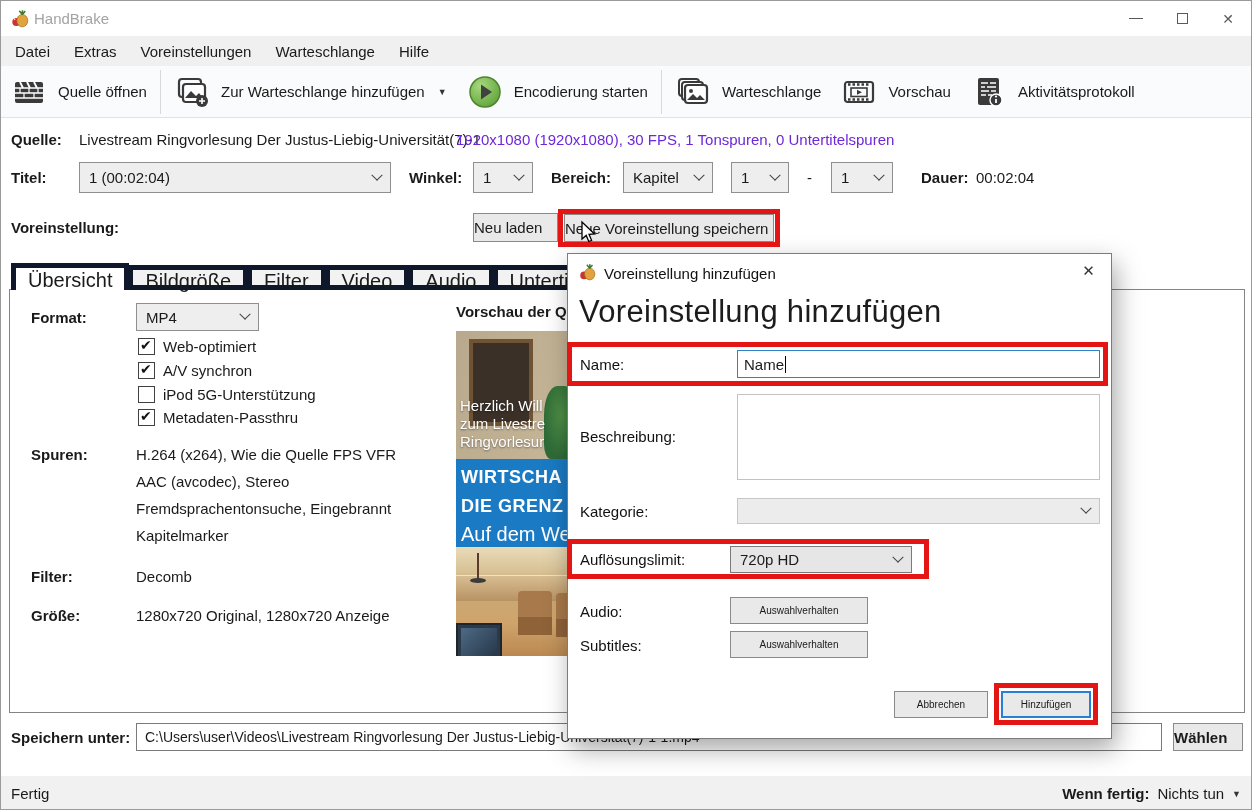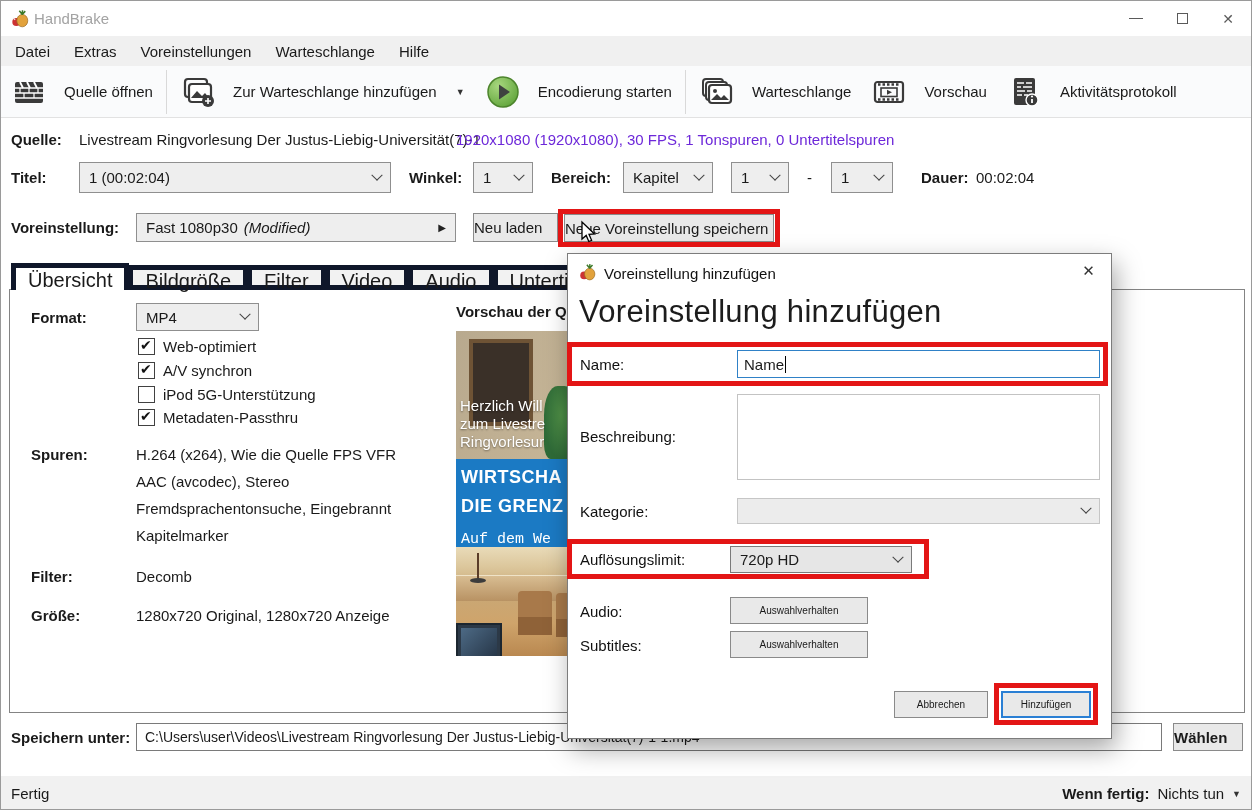--- a/index.html
+++ b/index.html
@@ -20,21 +20,21 @@
   .glyph-min { width:14px; height:0; border-top:1px solid #5a5a5a; }
   .glyph-max { width:11px; height:11px; border:1px solid #5a5a5a; }
   .glyph-close { font-size:14px; }
 
   
   #menubar { position:absolute; left:0; top:35px; width:100%; height:30px; background:#f0f0f0; display:flex; align-items:center; padding-left:2px; }
   .menu-item { padding:5px 12px; cursor:default; }
 
   
   #toolbar { position:absolute; left:0; top:65px; width:100%; height:52px; background:#fafbfc; border-bottom:1px solid #e2e2e2; display:flex; align-items:center; }
-  .tb-item { display:flex; align-items:center; gap:17px; padding:0 10px; height:100%; }
+  .tb-item { display:flex; align-items:center; gap:11px; padding:0 10px; height:100%; }
   .tb-sep { width:1px; height:44px; background:#d9d9d9; margin:0 3px; }
   .tb-icon { width:36px; height:36px; display:flex; align-items:center; justify-content:center; }
   .tb-caret { font-size:9px; color:#333; margin-left:2px; }
 
   
   .combo { position:absolute; background:#eee; border:1px solid #8f8f8f; display:flex; align-items:center; padding:0 9px; font-size:15px; }
   .combo .val { flex:1; overflow:hidden; }
   .chev { width:8px; height:8px; border-right:1.4px solid #444; border-bottom:1.4px solid #444; transform:rotate(45deg) translate(-2px,-2px); flex:none; }
   .btn { position:absolute; background:#e9e9e9; border:1px solid #8a8a8a; display:flex; align-items:center; justify-content:flex-start; font-size:15px; }
 
@@ -51,21 +51,21 @@
 
   
   #preview { position:absolute; left:455px; top:330px; width:300px; height:325px; overflow:hidden; }
   #pv-top { position:absolute; left:0; top:0; width:100%; height:128px; background:linear-gradient(110deg,#b8a98e 0%,#c7b697 45%,#8fae87 70%,#5e9a6a 100%); }
   #pv-paint { position:absolute; left:13px; top:8px; width:64px; height:87px; background:#3a3028; border:4px solid #6e5335; }
   #pv-plant { position:absolute; left:88px; top:55px; width:34px; height:73px; background:radial-gradient(ellipse at 50% 40%,#4f8f46,#2f6b38 70%); border-radius:40% 40% 20% 20%; }
   .pv-caption { position:absolute; left:4px; color:#fff; font-size:15px; text-shadow:0 1px 2px rgba(0,0,0,.45); }
   #pv-band { position:absolute; left:0; top:128px; width:100%; height:88px; background:#1b7ac4; color:#fff; }
   .pv-banner1 { position:absolute; left:5px; top:8px; font-size:18px; font-weight:bold; letter-spacing:.5px; }
   .pv-banner2 { position:absolute; left:5px; top:37px; font-size:18px; font-weight:bold; letter-spacing:.5px; }
-  .pv-banner3 { position:absolute; left:5px; top:72px; font-size:15px;font-family:Liberation Mono, monospace; }
+  .pv-banner3 { position:absolute; left:5px; top:64px; font-size:20px; }
   #pv-bottom { position:absolute; left:0; top:216px; width:100%; height:109px; background:linear-gradient(180deg,#e9dbb9 0%,#dcc79c 18%,#c8a877 40%,#cfa46b 70%,#b98850 100%); }
   #pv-desk { position:absolute; left:0; top:28px; width:100%; height:26px; background:linear-gradient(180deg,#d8bd92,#b89263); border-top:1px solid #efe3c8; }
   #pv-mic { position:absolute; left:21px; top:6px; width:2px; height:26px; background:#5a3c28; }
   #pv-micbase { position:absolute; left:14px; top:31px; width:16px; height:5px; background:#3c3c3c; border-radius:50%; }
   .pv-chair { position:absolute; width:34px; height:44px; background:#a8794a; border-radius:4px 4px 0 0; box-shadow:inset 0 -18px 0 #8f6238; }
   #pv-laptop { position:absolute; left:0px; top:76px; width:46px; height:33px; background:#2c3947; border:2px solid #1c2630; border-bottom:none; }
   #pv-laptop::after { content:""; position:absolute; left:3px; top:3px; right:3px; bottom:0; background:linear-gradient(135deg,#4d6a85,#273749); }
 
   
   .redbox { position:absolute; border:5px solid #e31515; z-index:12; pointer-events:none; }
@@ -237,25 +237,20 @@
   </div>
   <span class="abs" style="left:806px;top:168px">-</span>
   <div class="combo" style="left:830px;top:161px;width:62px;height:31px">
     <span class="val">1</span>
       <span class="chev"></span>
   </div>
   <span class="abs bold" style="left:920px;top:168px">Dauer:</span>
   <span class="abs" style="left:975px;top:168px">00:02:04</span>
 
   <span class="abs bold" style="left:10px;top:218px">Voreinstellung:</span>
-  <div class="combo" style="left:135px;top:212px;width:320px;height:29px">
-    <span>Fast 1080p30</span>
-    <span style="font-style:italic;margin-left:6px;flex:1">(Modified)</span>
-    <span style="font-size:10px;color:#222">▶</span>
-  </div>
   <div class="btn" style="left:472px;top:212px;width:85px;height:29px">
     <span>Neu laden</span>
   </div>
   <div class="btn" style="left:563px;top:213px;width:210px;height:28px">
     <span>Neue Voreinstellung speichern</span>
   </div>
   <div class="redbox" style="left:557px;top:208px;width:222px;height:38px"></div>
 
   <div id="tabs">
     <div class="tab active">Übersicht</div>

